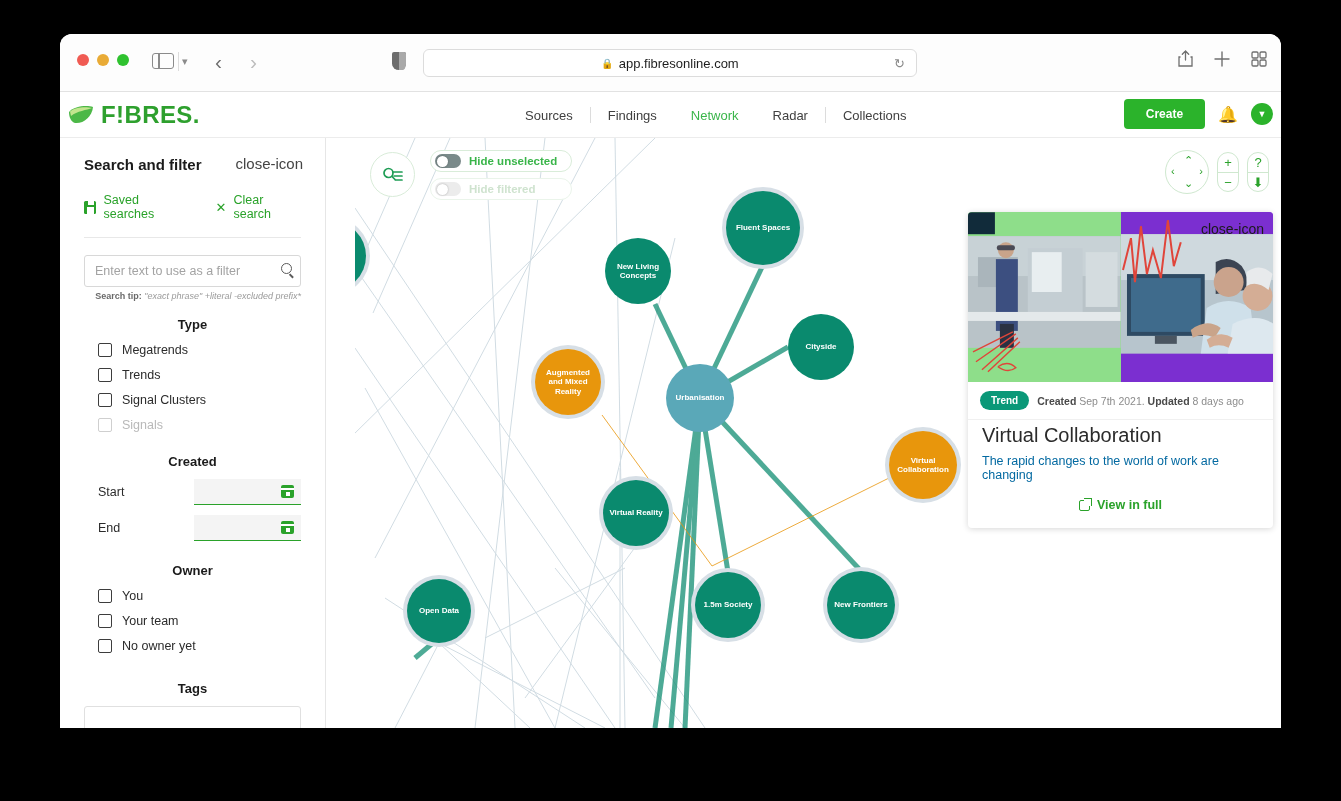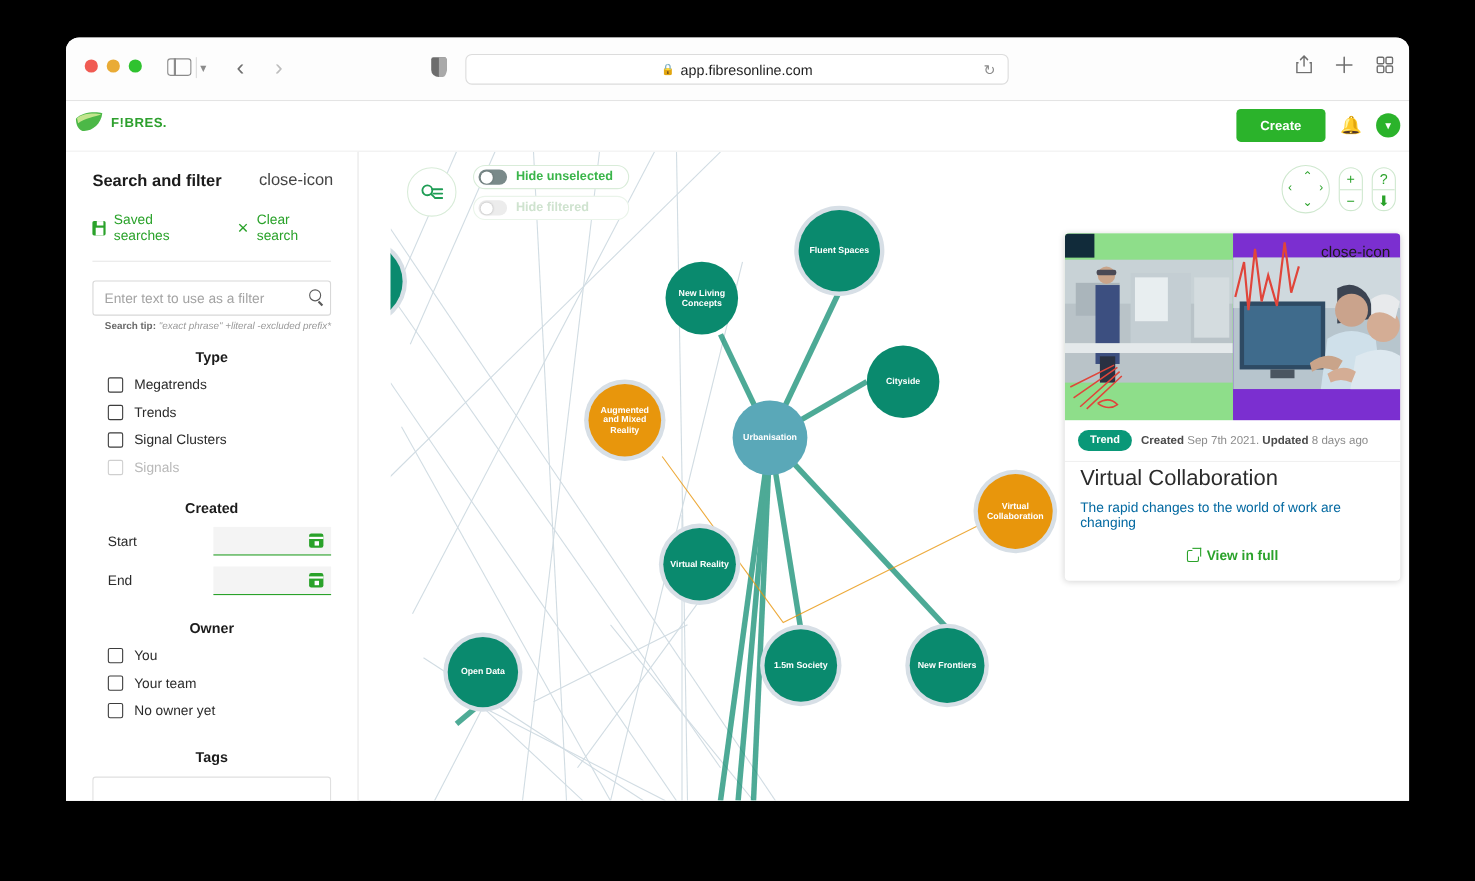--- a/index.html
+++ b/index.html
@@ -53,21 +53,21 @@
   .urlbar .url { font-size:13px; color:#1e1e1e; }
   .reload { position:absolute; right:11px; top:6px; font-size:13px; color:#8b8b8b; }
 
   .tb-right { position:absolute; right:14px; top:16px; display:flex; gap:21px; align-items:center; }
   .tb-ico { color:#6f6f6f; }
 
   
   .appbar { position:relative; height:46px; background:#fff; border-bottom:1px solid #ececec; }
   .logo { position:absolute; left:8px; top:9px; display:flex; align-items:center; gap:7px; }
   .leaf { width:26px; height:20px; position:relative; }
-  .wordmark { font-size:12px; font-weight:700; color:#2ea02e; letter-spacing:.4px; }
+  .wordmark { font-size:24px; font-weight:700; color:#2ea02e; letter-spacing:.4px; }
 
   .mainnav { position:absolute; left:448px; top:0; height:46px; display:flex; align-items:center; gap:0; }
   .navlink { font-size:13px; color:#404040; padding:0 17px; cursor:pointer; }
   .navlink.active { color:#3ab54a; }
   .navsep { width:1px; height:16px; background:#dcdcdc; }
 
   .appbar-right { position:absolute; right:8px; top:7px; display:flex; align-items:center; gap:13px; }
   .create-btn { background:#2bb32b; color:#fff; font-size:12px; font-weight:600;
     padding:8px 22px; border-radius:4px; border:none; cursor:pointer; }
   .bell { color:#2bb32b; font-size:16px; }
@@ -235,20 +235,29 @@
     <div class="logo">
       <span class="leaf">
         <svg width="26" height="20" viewBox="0 0 26 20">
           <path d="M1 7 C6 1, 19 0, 25 2 C24 12, 15 19, 7 18 C3 17, 1 12, 1 7 Z" fill="#4cb847"></path>
           <path d="M2 6.5 C7 2, 18 1.5, 24 3 C19 5, 9 6, 3 11 Z" fill="#c3e58e"></path>
         </svg>
       </span>
       <span class="wordmark">F!BRES.</span>
     </div>
 
+    <div class="mainnav">
+      <span class="navlink">Sources</span>
+      <span class="navsep"></span>
+      <span class="navlink">Findings</span>
+      <span class="navlink active">Network</span>
+      <span class="navlink">Radar</span>
+      <span class="navsep"></span>
+      <span class="navlink">Collections</span>
+    </div>
 
     <div class="appbar-right">
       <button class="create-btn">Create</button>
       <span class="bell">🔔</span>
       <span class="avatar-chip">▼</span>
     </div>
   </div>
 
   <div class="body">
 

